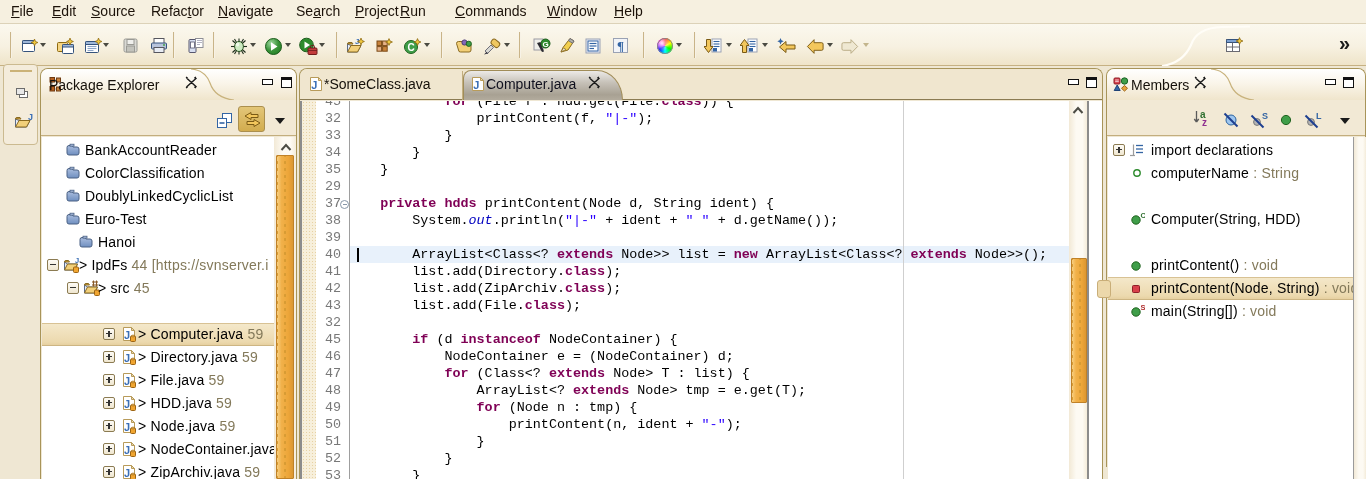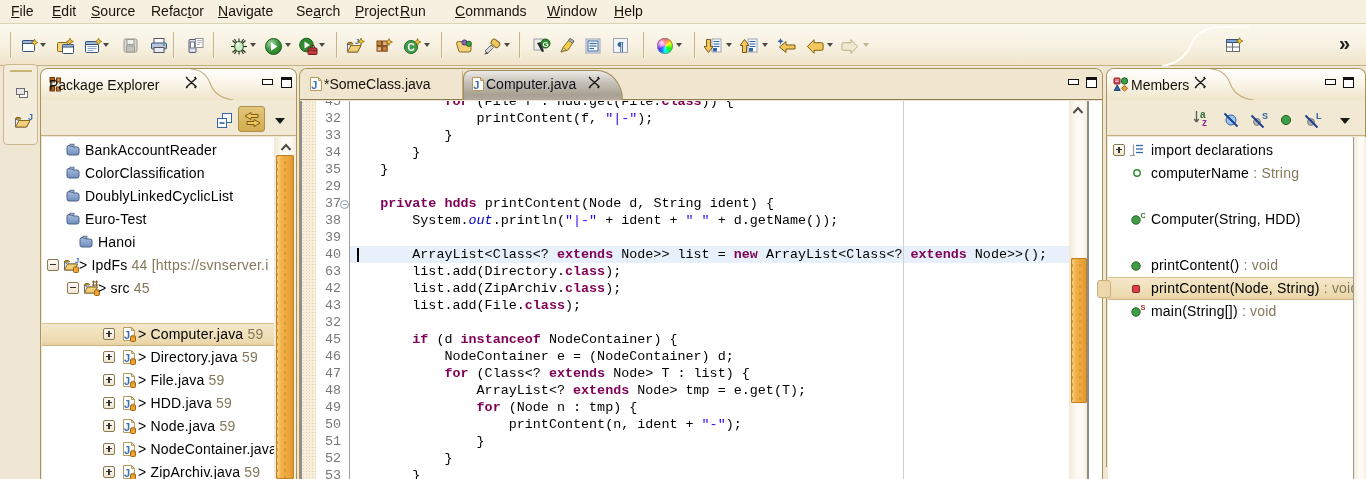--- a/index.html
+++ b/index.html
@@ -643,21 +643,21 @@
         <div class="ln" style="top:177px">29</div>
         <div class="cl" style="top:177px"></div>
         <div class="ln" style="top:194px">37</div>
         <div class="cl" style="top:194px">    <span class="k">private</span> <span class="k">hdds</span> printContent(Node d, String ident) {</div>
         <div class="ln" style="top:211px">38</div>
         <div class="cl" style="top:211px">        System.<span class="f">out</span>.println(<span class="s">"|-"</span> + ident + <span class="s">" "</span> + d.getName());</div>
         <div class="ln" style="top:228px">39</div>
         <div class="cl" style="top:228px"></div>
         <div class="ln" style="top:245px">40</div>
         <div class="cl" style="top:245px">        ArrayList&lt;Class&lt;? <span class="k">extends</span> Node&gt;&gt; list = <span class="k">new</span> ArrayList&lt;Class&lt;? <span class="k">extends</span> Node&gt;&gt;();</div>
-        <div class="ln" style="top:262px">63</div>
+        <div class="ln" style="top:262px">41</div>
         <div class="cl" style="top:262px">        list.add(Directory.<span class="k">class</span>);</div>
         <div class="ln" style="top:279px">42</div>
         <div class="cl" style="top:279px">        list.add(ZipArchiv.<span class="k">class</span>);</div>
         <div class="ln" style="top:296px">43</div>
         <div class="cl" style="top:296px">        list.add(File.<span class="k">class</span>);</div>
         <div class="ln" style="top:313px">32</div>
         <div class="cl" style="top:313px"></div>
         <div class="ln" style="top:330px">45</div>
         <div class="cl" style="top:330px">        <span class="k">if</span> (d <span class="k">instanceof</span> NodeContainer) {</div>
         <div class="ln" style="top:347px">46</div>

